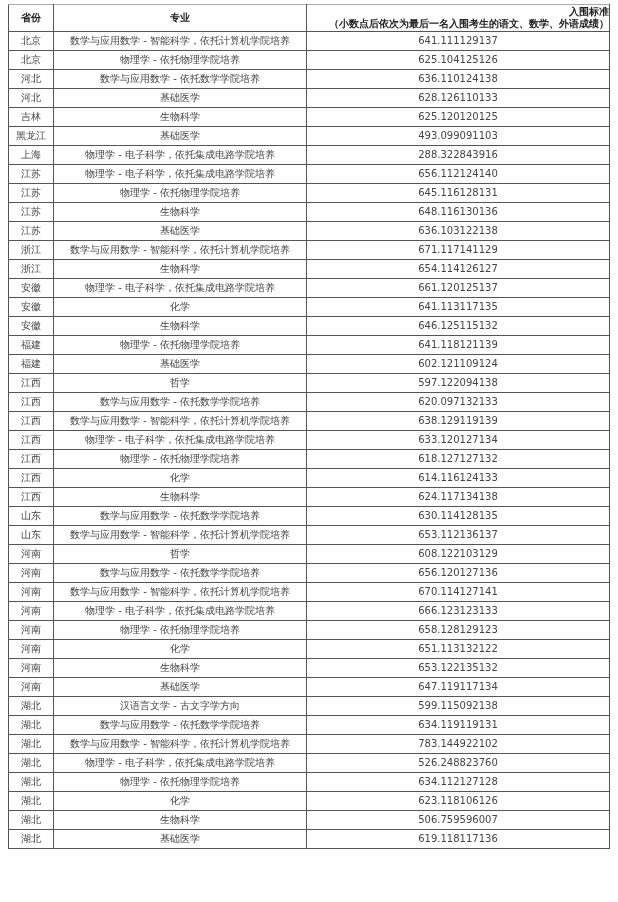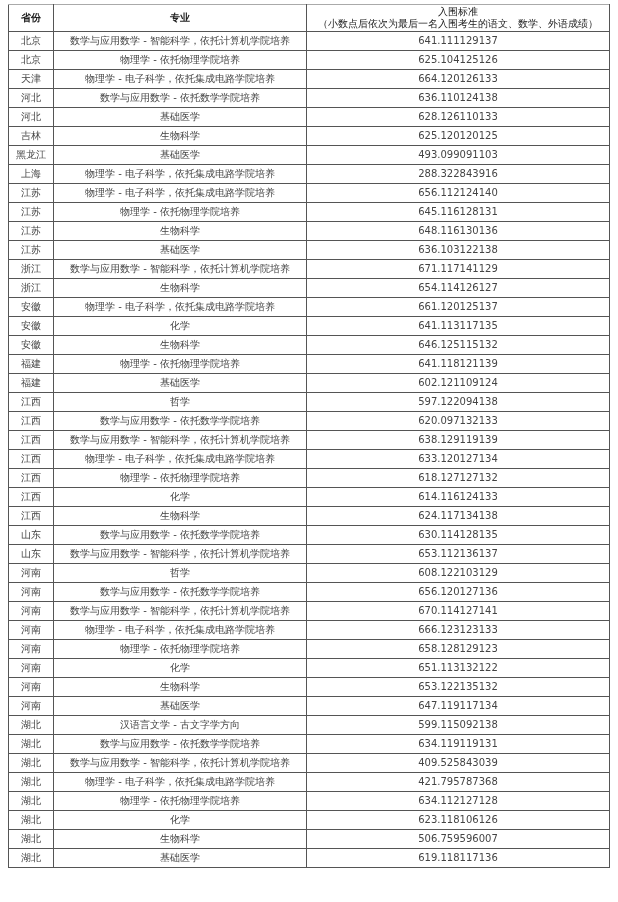--- a/index.html
+++ b/index.html
@@ -5,21 +5,21 @@
   html, body { margin: 0; padding: 0; background: #ffffff; }
   body { width: 618px; height: 902px; overflow: hidden; position: relative;
          font-family: "DejaVu Sans", "Liberation Sans", sans-serif; color: #333; }
   table { position: absolute; left: 8px; top: 4px; border-collapse: collapse;
           table-layout: fixed; width: 601px; }
   col.c1 { width: 45px; } col.c2 { width: 253px; } col.c3 { width: 303px; }
   th, td { border: 1px solid #555; text-align: center; padding: 0;
            font-size: 10px; white-space: nowrap; overflow: hidden; }
   th { font-weight: bold; height: 26px; line-height: 12px; color: #222; }
   td { height: 18px; line-height: 18px; color: #444; }
-  th .sub { display: block; font-weight: normal; }
+  th .sub { display: block; font-weight: bold; text-align: right; }
   table { border-left: 1px solid #666; border-right: 1px solid #666; }
   thead tr th { border-top: 1px solid #aaa; }
 </style>
 </head>
 <body>
 
 <table>
   <colgroup>
       <col class="c1">
       <col class="c2">
@@ -40,25 +40,20 @@
         <td>北京</td>
         <td>数学与应用数学 - 智能科学，依托计算机学院培养</td>
         <td>641.111129137</td>
       </tr>
       <tr>
         <td>北京</td>
         <td>物理学 - 依托物理学院培养</td>
         <td>625.104125126</td>
       </tr>
       <tr>
-        <td>天津</td>
-        <td>物理学 - 电子科学，依托集成电路学院培养</td>
-        <td>664.120126133</td>
-      </tr>
-      <tr>
         <td>河北</td>
         <td>数学与应用数学 - 依托数学学院培养</td>
         <td>636.110124138</td>
       </tr>
       <tr>
         <td>河北</td>
         <td>基础医学</td>
         <td>628.126110133</td>
       </tr>
       <tr>
@@ -222,26 +217,26 @@
         <td>599.115092138</td>
       </tr>
       <tr>
         <td>湖北</td>
         <td>数学与应用数学 - 依托数学学院培养</td>
         <td>634.119119131</td>
       </tr>
       <tr>
         <td>湖北</td>
         <td>数学与应用数学 - 智能科学，依托计算机学院培养</td>
-        <td>409.525843039</td>
-      </tr>
-      <tr>
-        <td>湖北</td>
-        <td>物理学 - 电子科学，依托集成电路学院培养</td>
-        <td>421.795787368</td>
+        <td>783.144922102</td>
+      </tr>
+      <tr>
+        <td>湖北</td>
+        <td>物理学 - 电子科学，依托集成电路学院培养</td>
+        <td>526.248823760</td>
       </tr>
       <tr>
         <td>湖北</td>
         <td>物理学 - 依托物理学院培养</td>
         <td>634.112127128</td>
       </tr>
       <tr>
         <td>湖北</td>
         <td>化学</td>
         <td>623.118106126</td>

